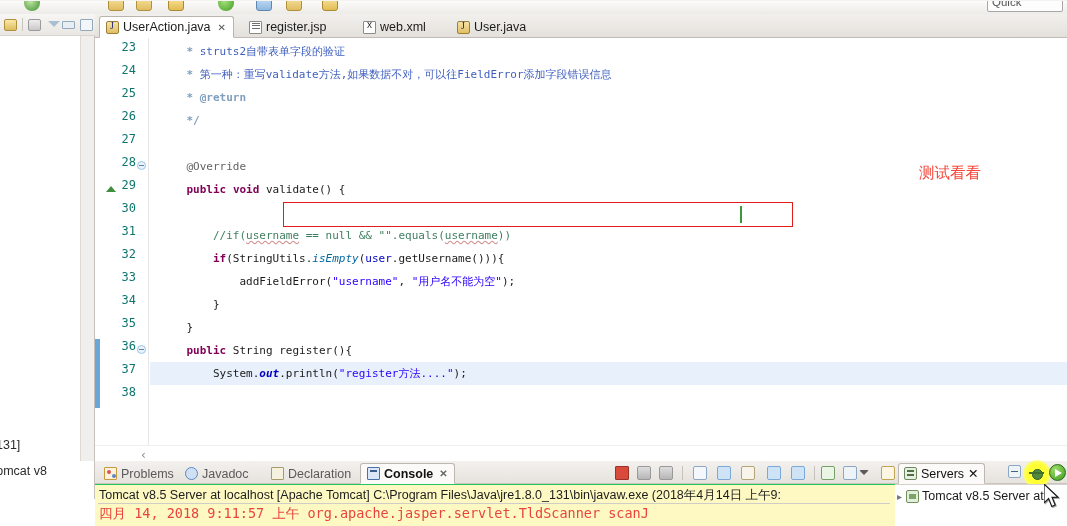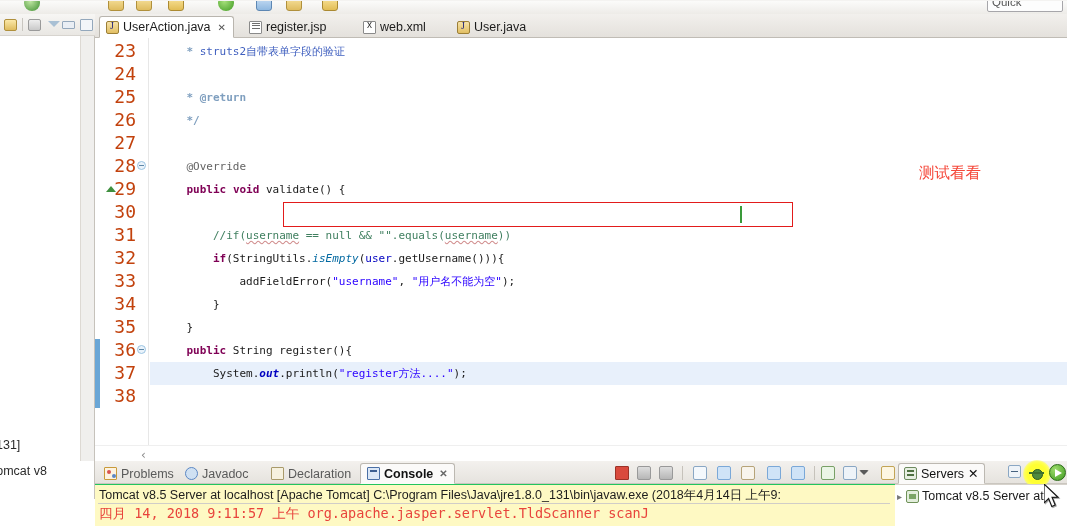--- a/index.html
+++ b/index.html
@@ -134,21 +134,21 @@
   }
   .cb-seg { position: absolute; left: 0; width: 5px; background: #6aa6d6; }
   .gutter {
     position: absolute; left: 5px; top: 0; width: 49px; height: 423px;
     background: #ffffff;
     border-right: 1px solid #e7e7e7;
   }
   .lnum {
     position: absolute; right: 12px;
     font-family: "DejaVu Sans Mono", monospace;
-    font-size: 18px; color: #c2410c;
+    font-size: 12px; color: #0f766e;
     text-align: right; white-space: nowrap;
   }
   .foldmark {
     position: absolute; right: 2px; width: 9px; height: 9px;
     border: 1px solid #9bc4e2; border-radius: 50%;
     background: #eaf3fb;
   }
   .foldmark:after {
     content: ""; position: absolute; left: 1px; top: 3px;
     width: 5px; height: 1px; background: #5d87a8;
@@ -456,20 +456,21 @@
           <div class="lnum" style="top: 232px;">33</div>
           <div class="lnum" style="top: 255px;">34</div>
           <div class="lnum" style="top: 278px;">35</div>
           <div class="lnum" style="top: 301px;">36</div>
           <div class="foldmark" style="top: 307px;"></div>
           <div class="lnum" style="top: 324px;">37</div>
           <div class="lnum" style="top: 347px;">38</div>
         </div>
       <div class="codelines" id="codelines">
           <div class="cline" style="top: 2px;"><span>    </span><span class="s-tag">*</span><span class="s-doc"> struts2自带表单字段的验证</span></div>
+          <div class="cline" style="top: 25px;"><span>    </span><span class="s-tag">*</span><span class="s-doc"> 第一种：重写validate方法,如果数据不对，可以往FieldError添加字段错误信息</span></div>
           <div class="cline" style="top: 48px;"><span>    </span><span class="s-tag">*</span><span class="s-doc"> </span><span class="s-tag">@return</span></div>
           <div class="cline" style="top: 71px;"><span>    </span><span class="s-tag">*/</span></div>
           <div class="cline" style="top: 94px;"><span></span></div>
           <div class="cline" style="top: 117px;"><span>    </span><span class="s-ann">@Override</span></div>
           <div class="cline" style="top: 140px;"><span>    </span><span class="s-kw">public</span><span> </span><span class="s-kw">void</span><span class="s-mth"> validate() {</span></div>
           <div class="cline" style="top: 186px;"><span>        </span><span class="s-cmt">//if(</span><span class="s-cmt squiggle">username</span><span class="s-cmt"> == null &amp;&amp; "".equals(</span><span class="s-cmt squiggle">username</span><span class="s-cmt">))</span></div>
           <div class="cline" style="top: 209px;"><span>        </span><span class="s-kw">if</span><span class="s-mth">(StringUtils.</span><span class="s-itl">isEmpty</span><span class="s-mth">(</span><span class="s-fld">user</span><span class="s-mth">.getUsername())){</span></div>
           <div class="cline" style="top: 232px;"><span>            </span><span class="s-mth">addFieldError(</span><span class="s-str">"username"</span><span class="s-mth">, </span><span class="s-str">"用户名不能为空"</span><span class="s-mth">);</span></div>
           <div class="cline" style="top: 255px;"><span>        </span><span class="s-mth">}</span></div>
           <div class="cline" style="top: 278px;"><span>    </span><span class="s-mth">}</span></div>

